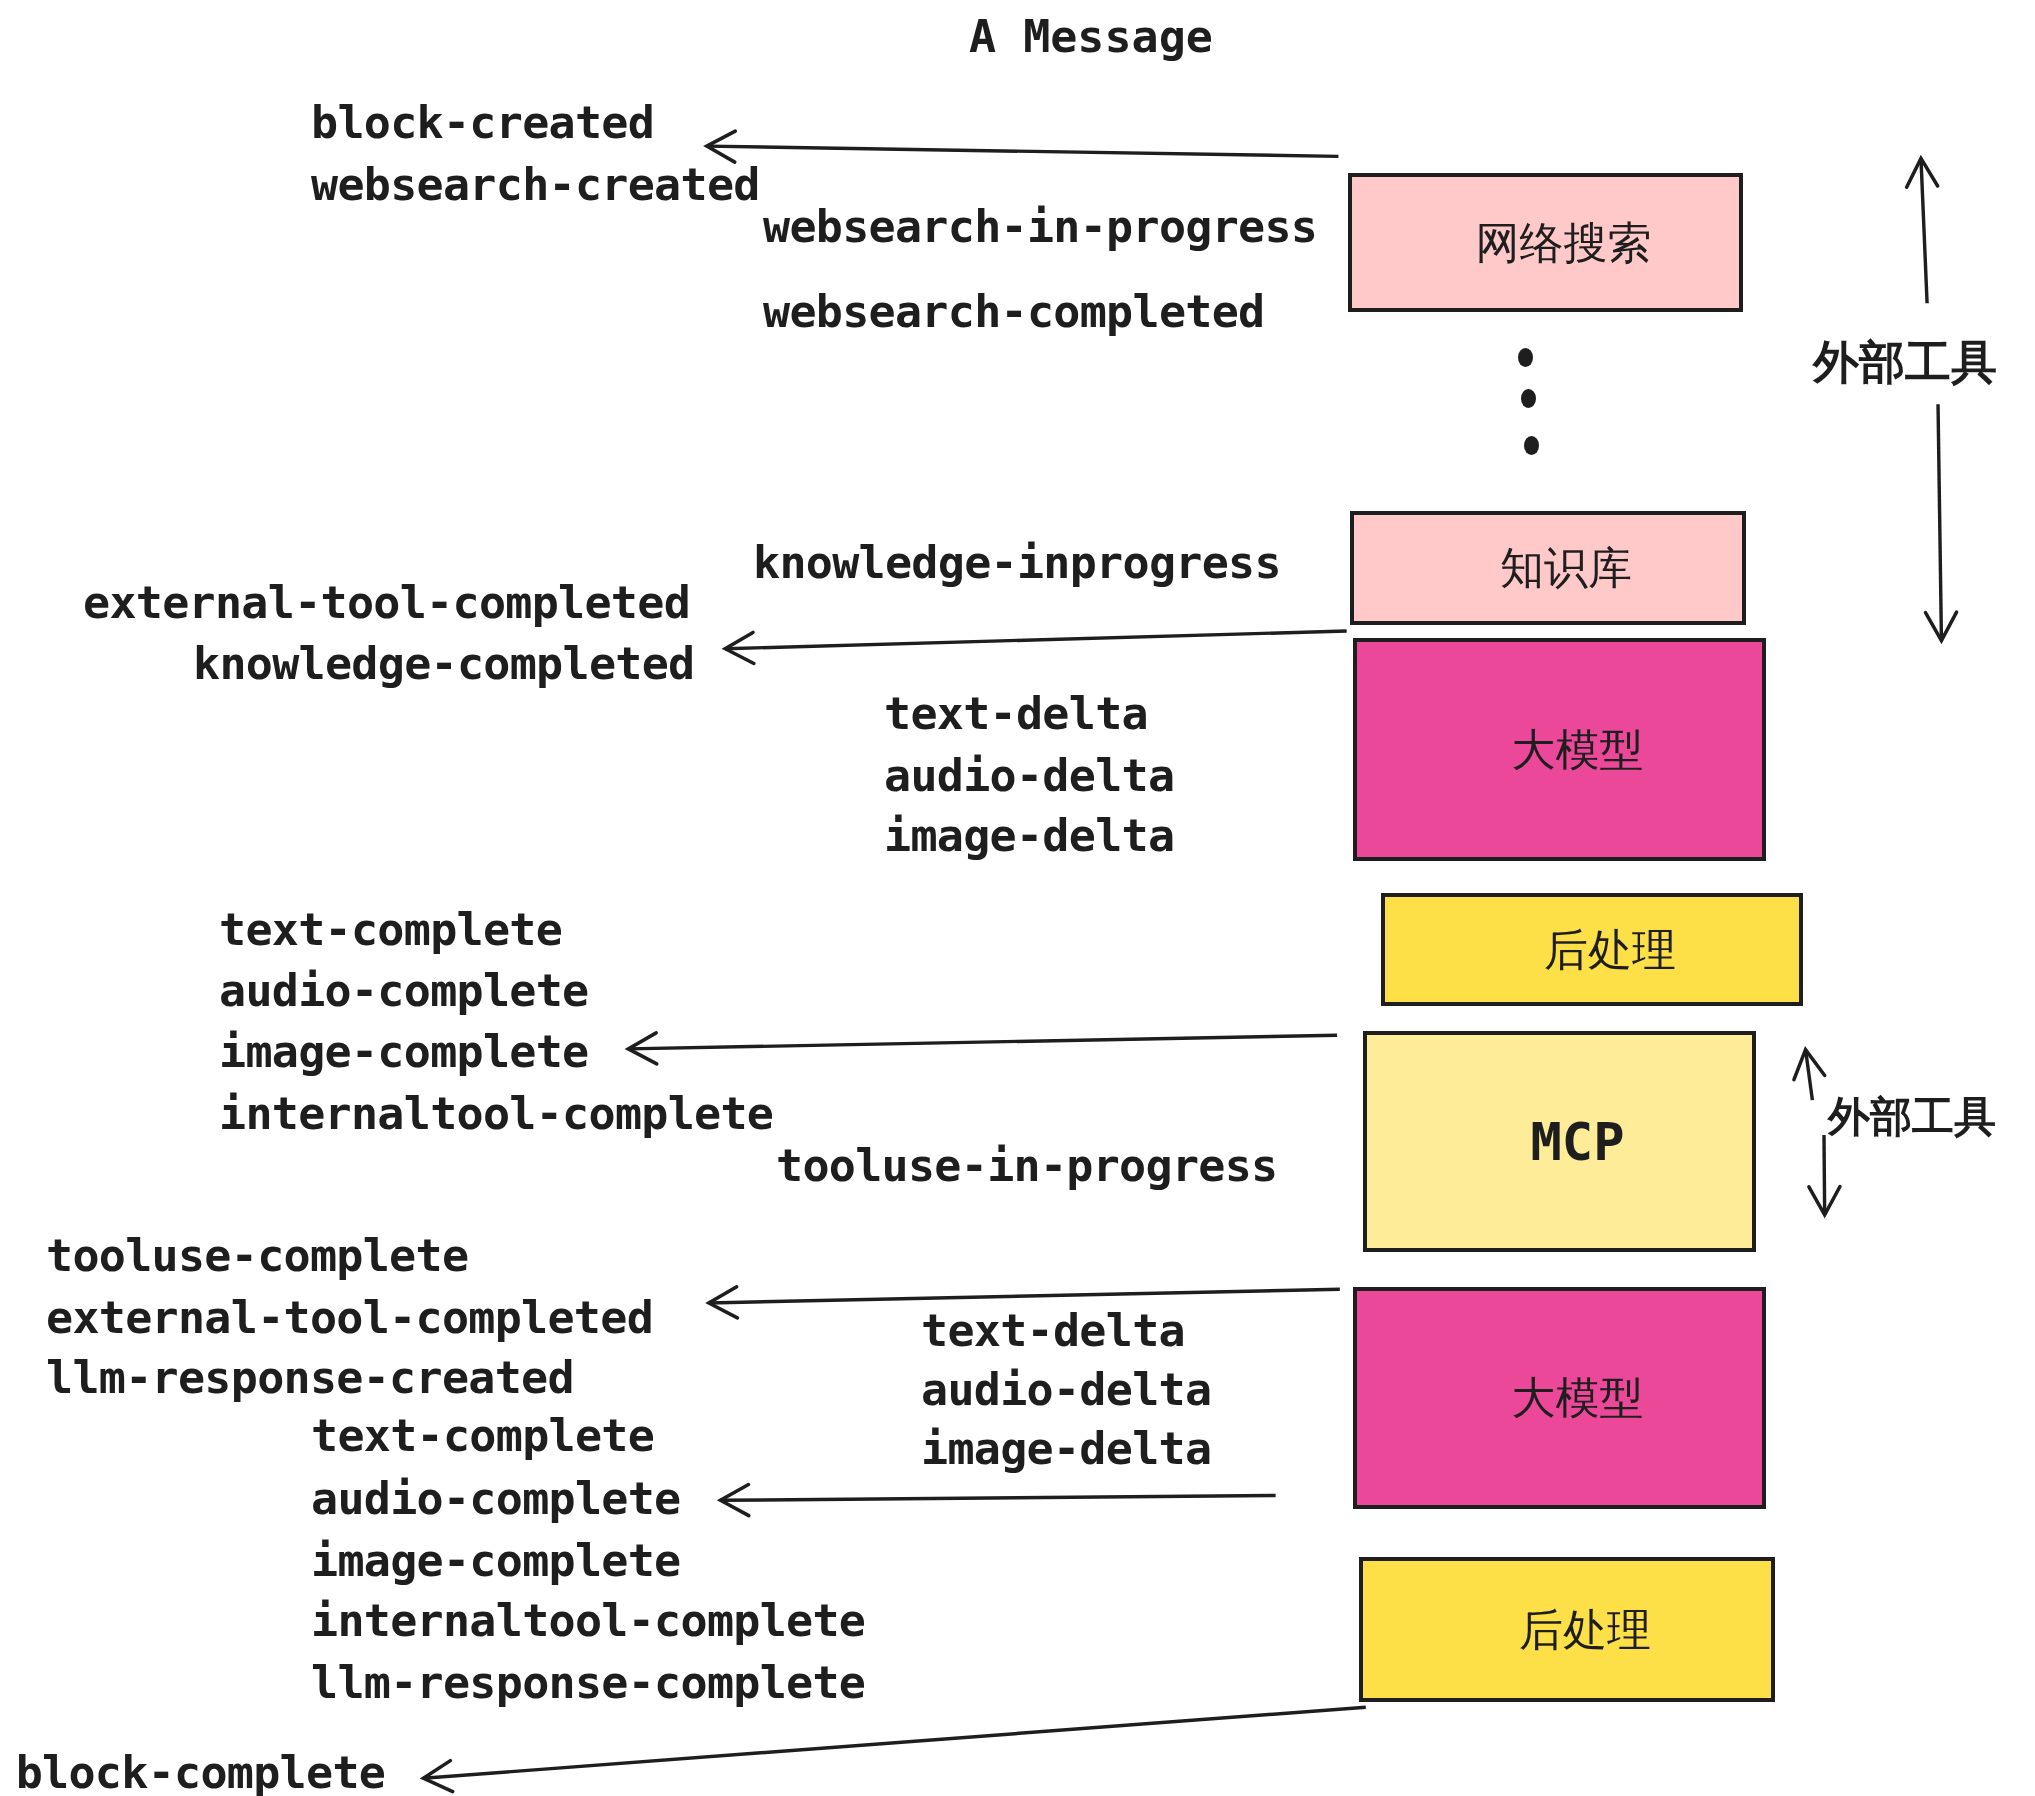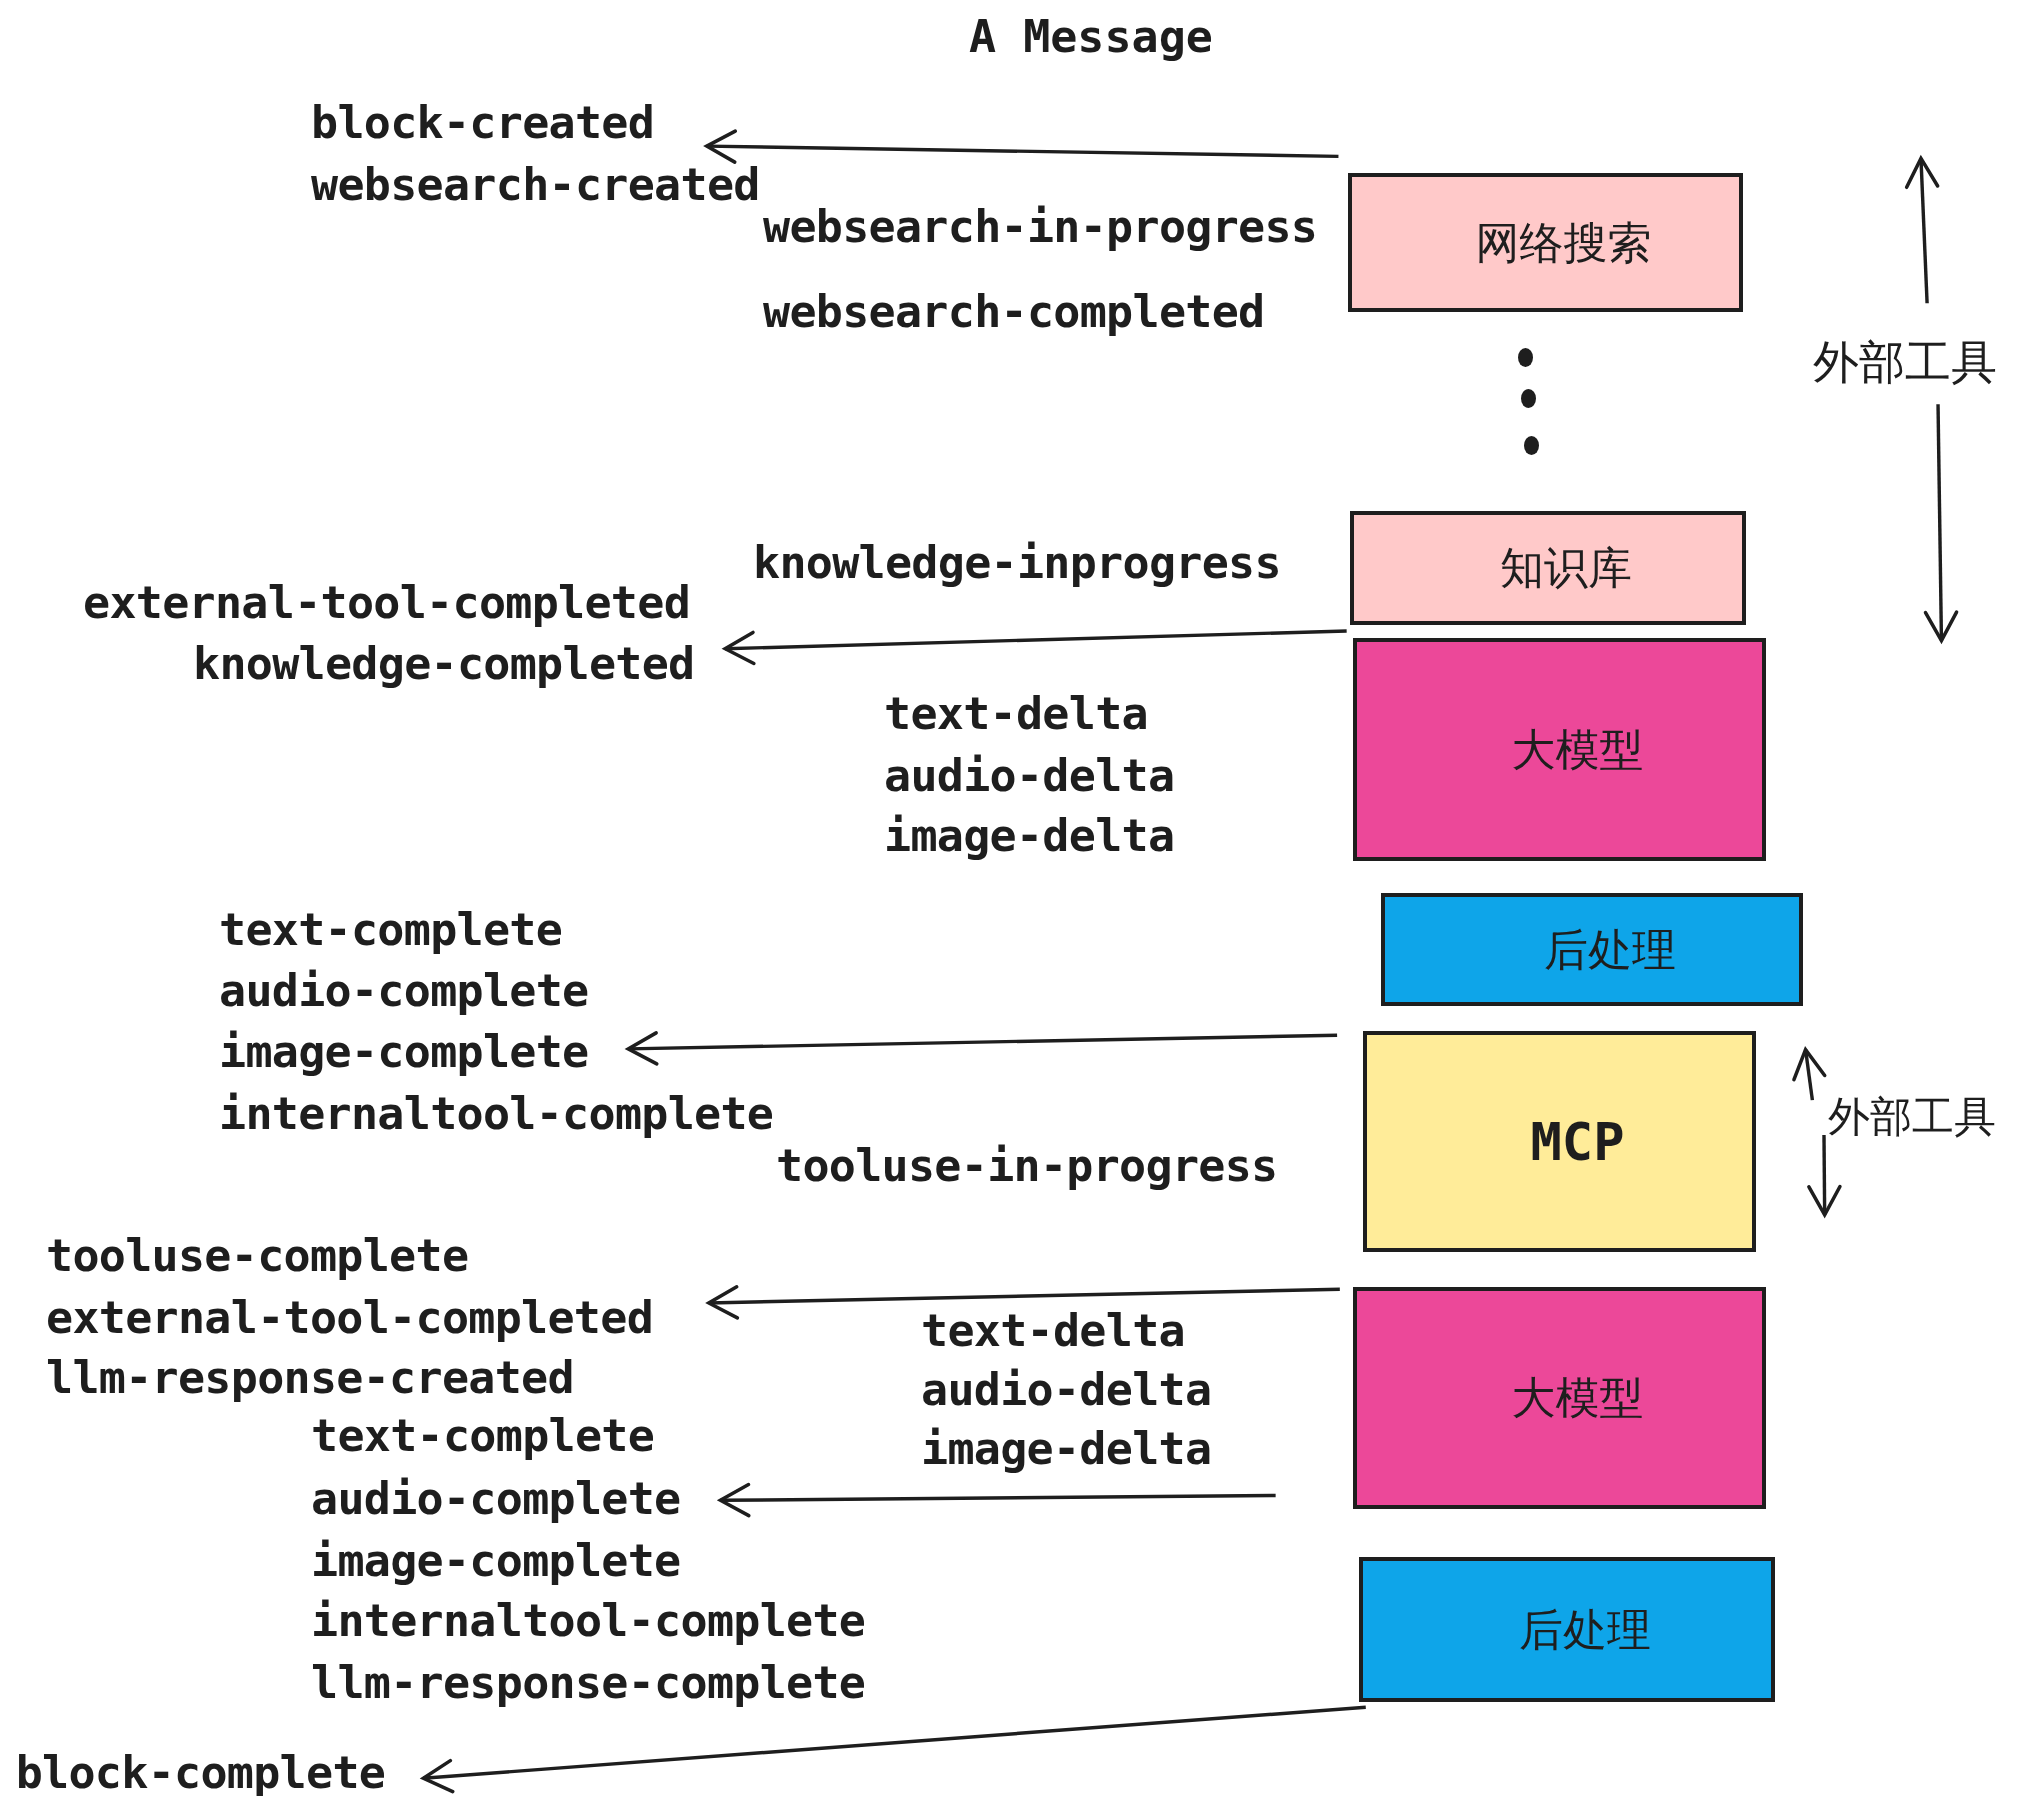--- a/index.html
+++ b/index.html
@@ -43,26 +43,26 @@
     margin-left:36px;
   }
   .box-label.mono{
     font-family:"DejaVu Sans Mono","Liberation Mono",monospace;
     font-weight:700;
     font-size:52px;
   }
   .fill-pink{background:#ffc9c9;}
   .fill-green{background:#ec4899;}
   .fill-yellow{background:#ffec99;}
-  .fill-white{background:#0ea5e9;}
+  .fill-white{background:#fde047;}
   .side-label{
     position:absolute;
     font-family:"DejaVu Sans","Liberation Sans",sans-serif;
     font-size:45px;
-    font-weight:400;
+    font-weight:700;
     line-height:1;
     white-space:nowrap;
   }
   .dot{
     position:absolute;
     width:15px;height:19px;
     background:#1e1e1e;
     border-radius:50%;
   }
 </style>

